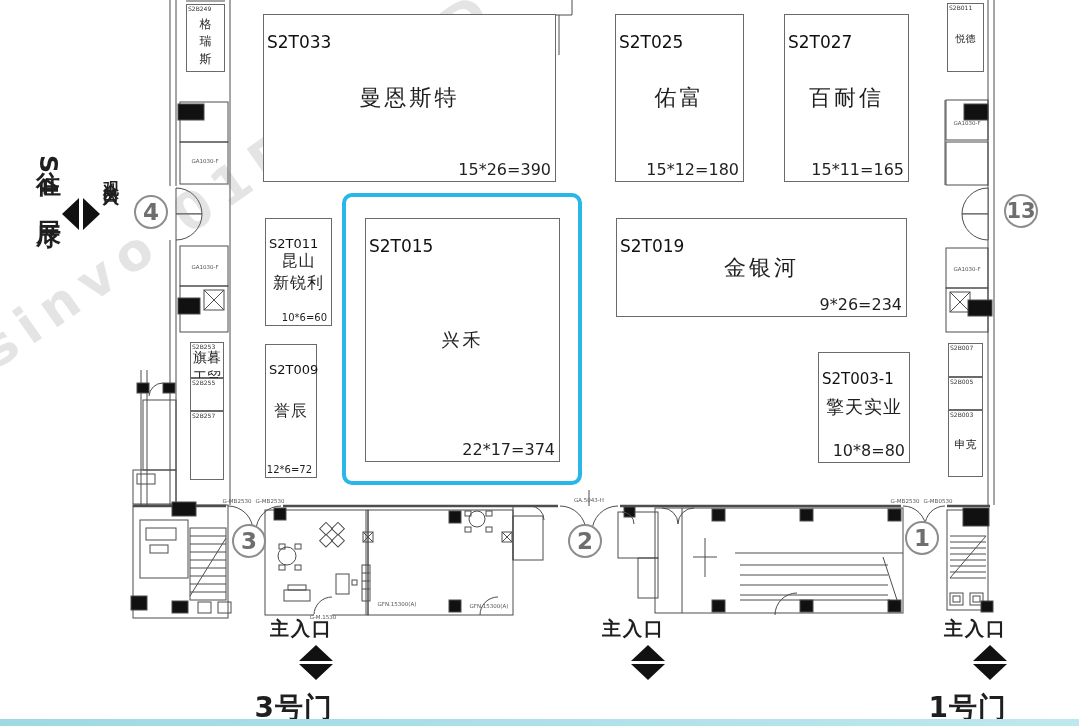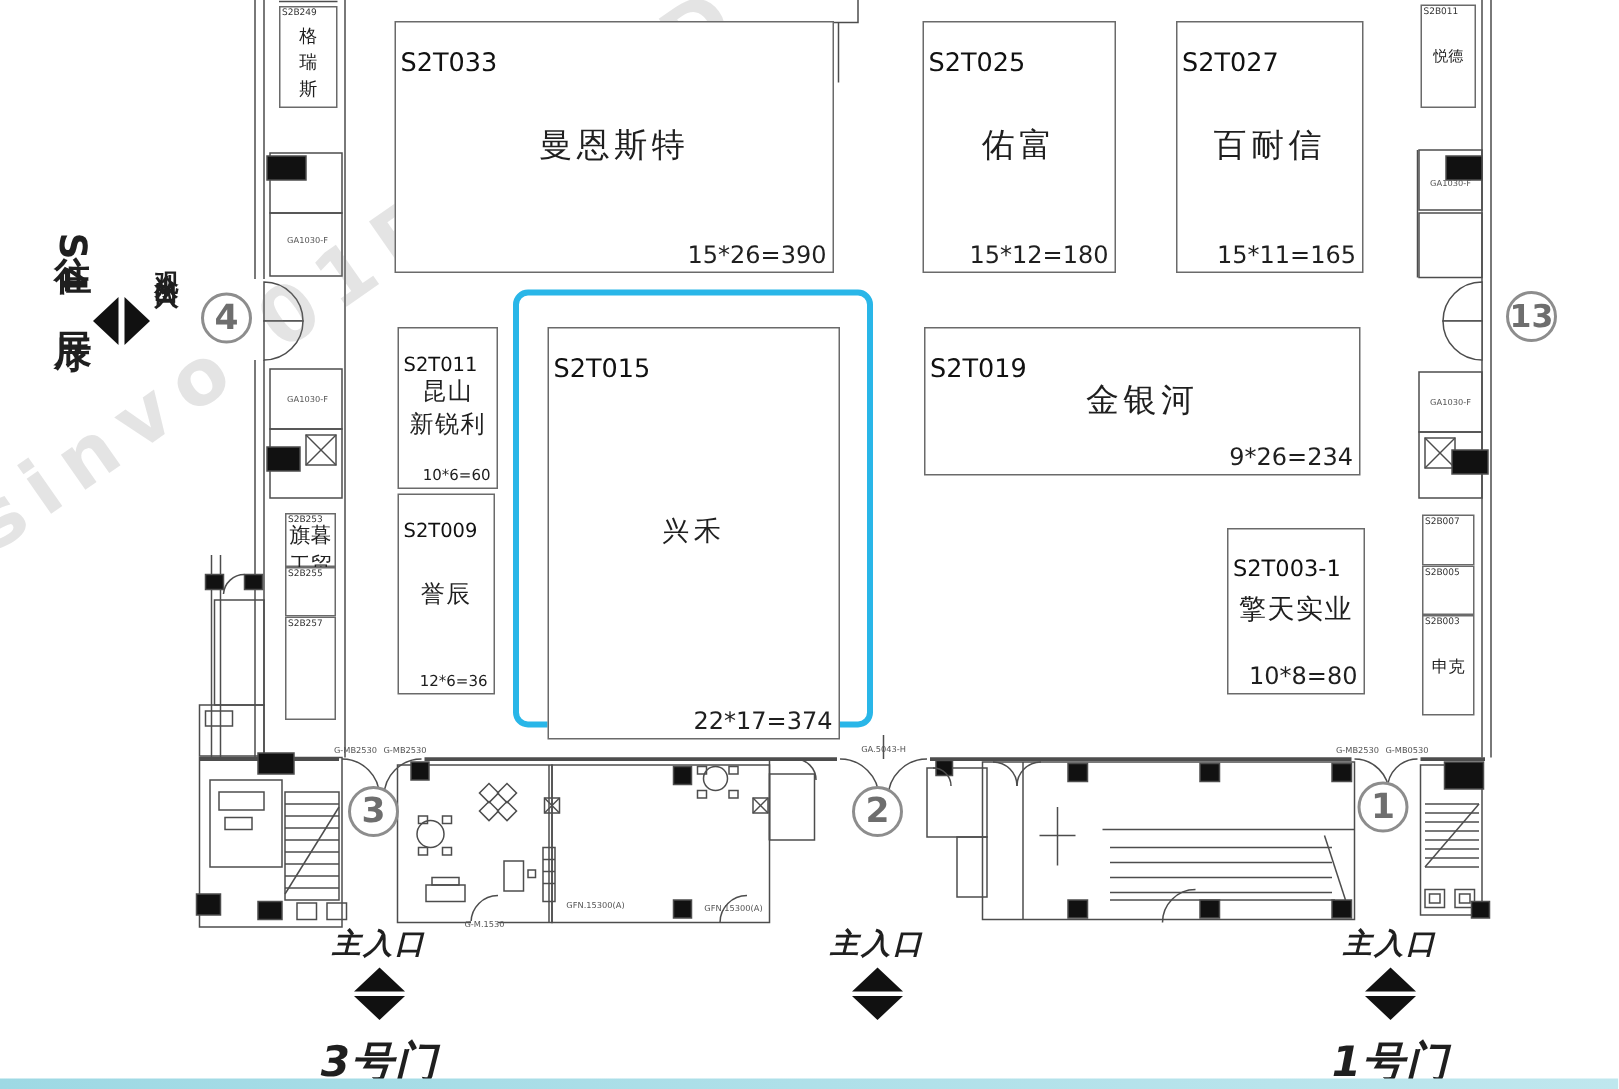--- a/index.html
+++ b/index.html
@@ -14,21 +14,21 @@
   .sm .bid{font-size:13px;}
   .sm .bname{font-size:16px;letter-spacing:1px;}
   .sm .barea{font-size:10px;}
   .room{position:absolute;border:1px solid #6a6a6a;background:#fff;box-sizing:border-box;}
   .rid{position:absolute;left:1px;top:0px;font-size:6px;color:#333;}
   .rname{position:absolute;left:0;right:0;top:50%;transform:translateY(-42%);text-align:center;font-size:10px;white-space:pre-line;line-height:1.45;}
   .hl{position:absolute;left:342px;top:193px;width:240px;height:292px;border:4px solid #29b6e8;border-radius:10px;box-sizing:border-box;}
   .vtext{position:absolute;writing-mode:vertical-rl;text-orientation:mixed;font-weight:bold;}
   .circle{position:absolute;width:34px;height:34px;border:2px solid #8d8d8d;border-radius:50%;background:#fff;
     display:flex;align-items:center;justify-content:center;font-size:23px;font-weight:bold;color:#6e6e6e;box-sizing:border-box;}
-  .gate{position:absolute;width:160px;text-align:center;font-style:italic;}
+  .gate{position:absolute;width:160px;text-align:right;}
   .entr{font-size:19px;font-weight:bold;letter-spacing:2px;}
   .gname{font-size:28px;font-weight:bold;letter-spacing:1px;margin-top:2px;}
   .dia-v{display:inline-block;height:38px;margin-top:3px;}
   .dia-v .t{width:0;height:0;border-left:17px solid transparent;border-right:17px solid transparent;border-bottom:16px solid #111;margin-bottom:3px;}
   .dia-v .b{width:0;height:0;border-left:17px solid transparent;border-right:17px solid transparent;border-top:16px solid #111;}
   .dia-h{position:absolute;left:62px;top:198px;width:38px;height:32px;}
   .dia-h .l{position:absolute;left:0;top:0;width:0;height:0;border-top:16px solid transparent;border-bottom:16px solid transparent;border-right:17px solid #111;}
   .dia-h .r{position:absolute;right:0;top:0;width:0;height:0;border-top:16px solid transparent;border-bottom:16px solid transparent;border-left:17px solid #111;}
   .dl{position:absolute;font-size:5.5px;color:#555;transform:translate(-50%,0);white-space:nowrap;}
   .bottombar{position:absolute;left:0;bottom:0;width:100%;height:7px;background:linear-gradient(90deg,#9ed9e4,#bfe7ee);}
@@ -225,26 +225,26 @@
     <span class="bid">S2T027</span>
     <span class="bname">百耐信</span>
     <span class="barea">15*11=165</span>
   </div>
   <div class="booth sm" style="left:265px;top:218px;width:67px;height:108px">
     <span class="bid">S2T011</span>
     <span class="bname">昆山
 新锐利</span>
     <span class="barea">10*6=60</span>
   </div>
-  <div class="booth sm" style="left:265px;top:329px;width:65px;height:134px">
+  <div class="booth sm" style="left:265px;top:344px;width:52px;height:134px">
     <span class="bid">S2T009</span>
     <span class="bname">誉辰</span>
-    <span class="barea">12*6=36</span>
-  </div>
-  <div class="booth" style="left:365px;top:218px;width:195px;height:275px">
+    <span class="barea">12*6=72</span>
+  </div>
+  <div class="booth" style="left:365px;top:218px;width:195px;height:244px">
     <span class="bid">S2T015</span>
     <span class="bname" style="font-size:18px">兴禾</span>
     <span class="barea">22*17=374</span>
   </div>
   <div class="booth" style="left:616px;top:218px;width:291px;height:99px">
     <span class="bid">S2T019</span>
     <span class="bname">金银河</span>
     <span class="barea">9*26=234</span>
   </div>
   <div class="booth" style="left:818px;top:352px;width:92px;height:111px">

